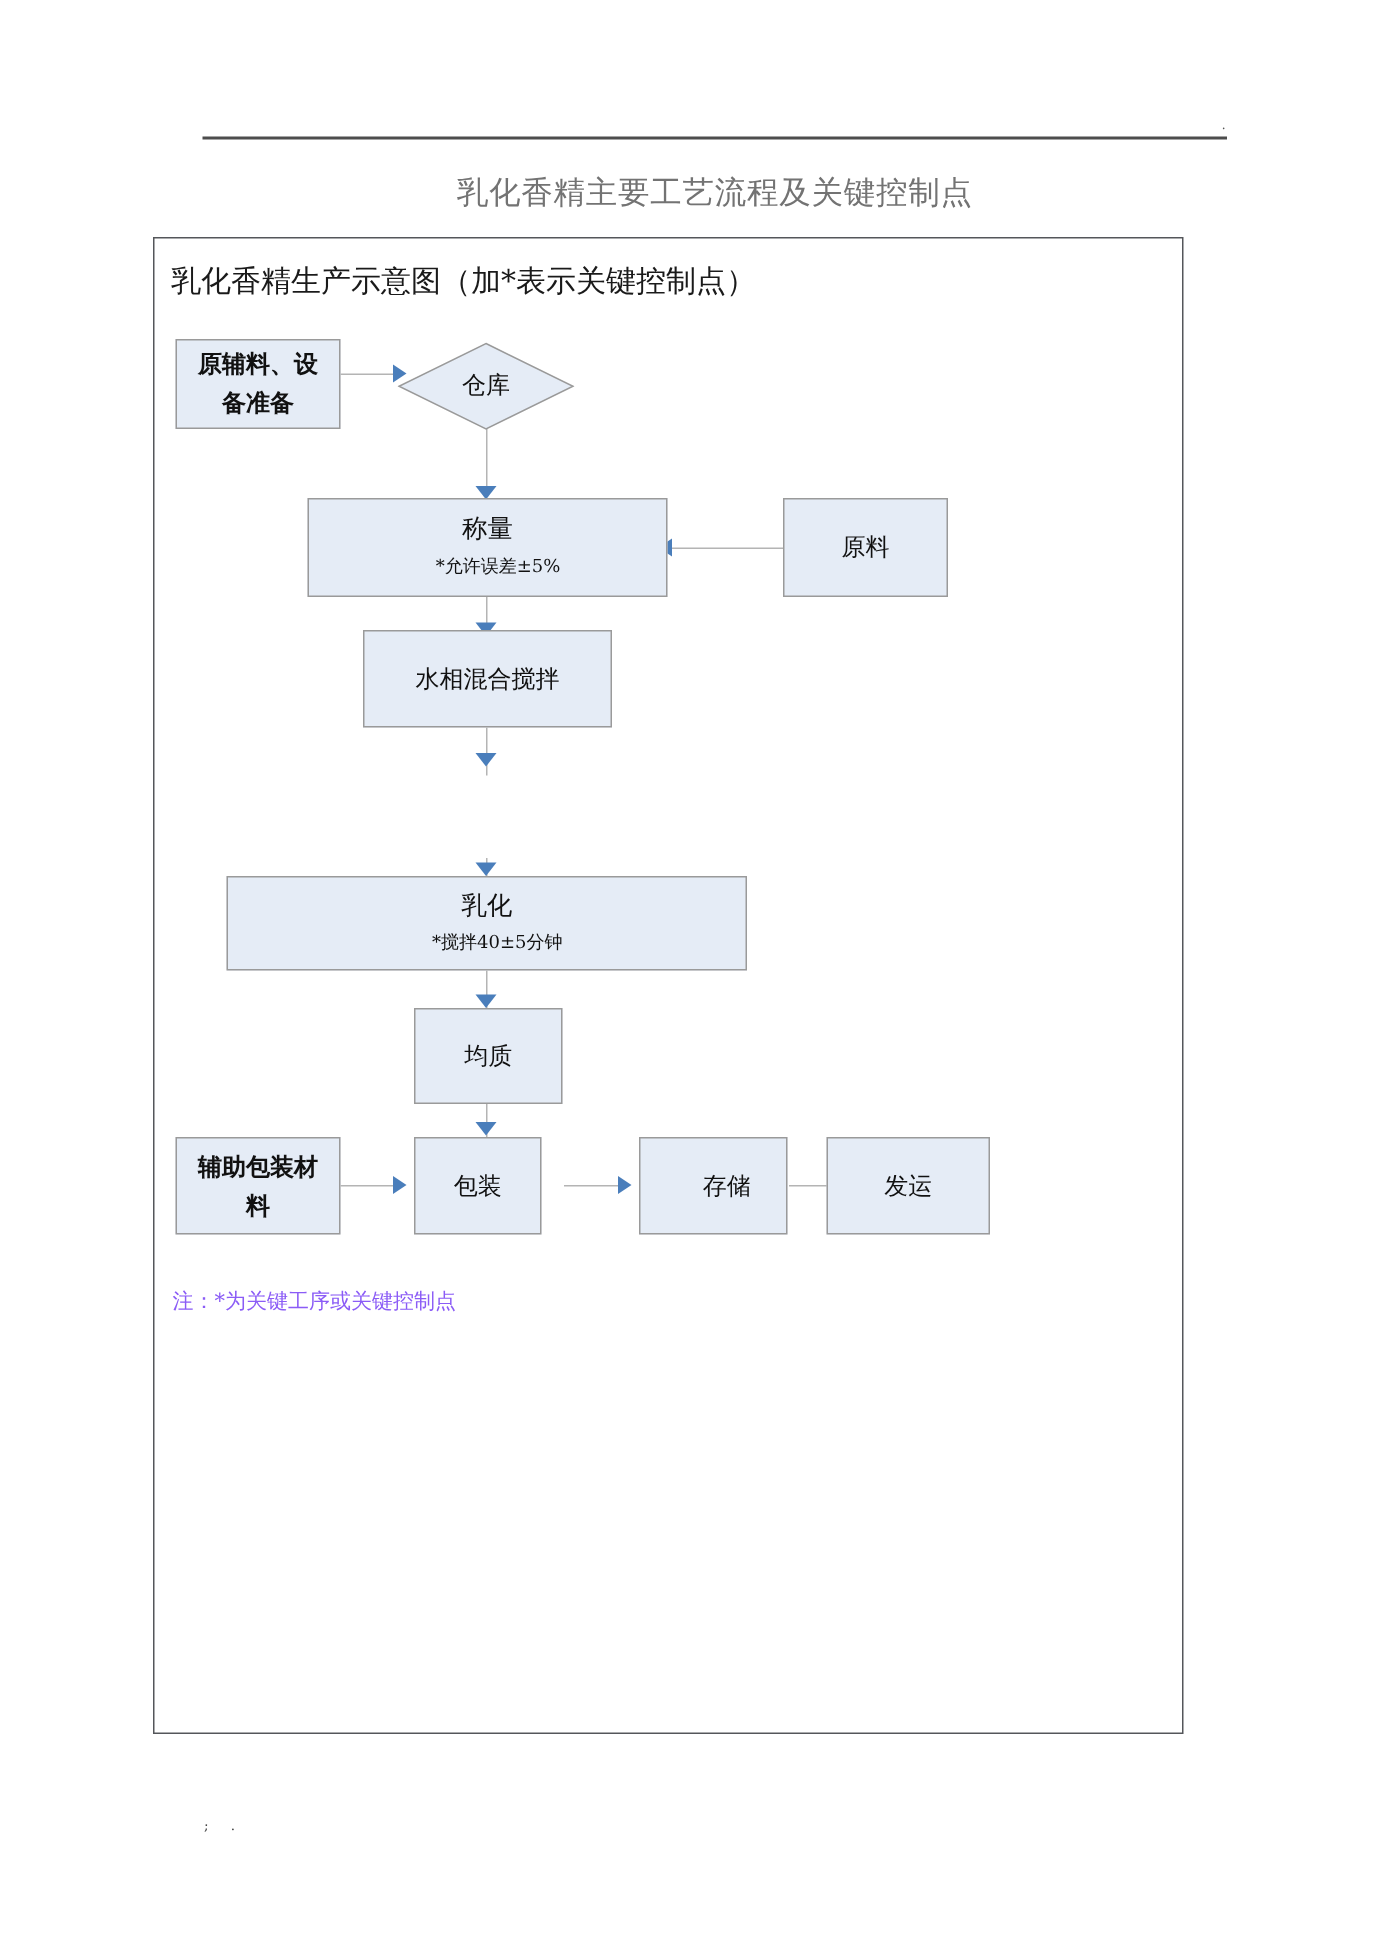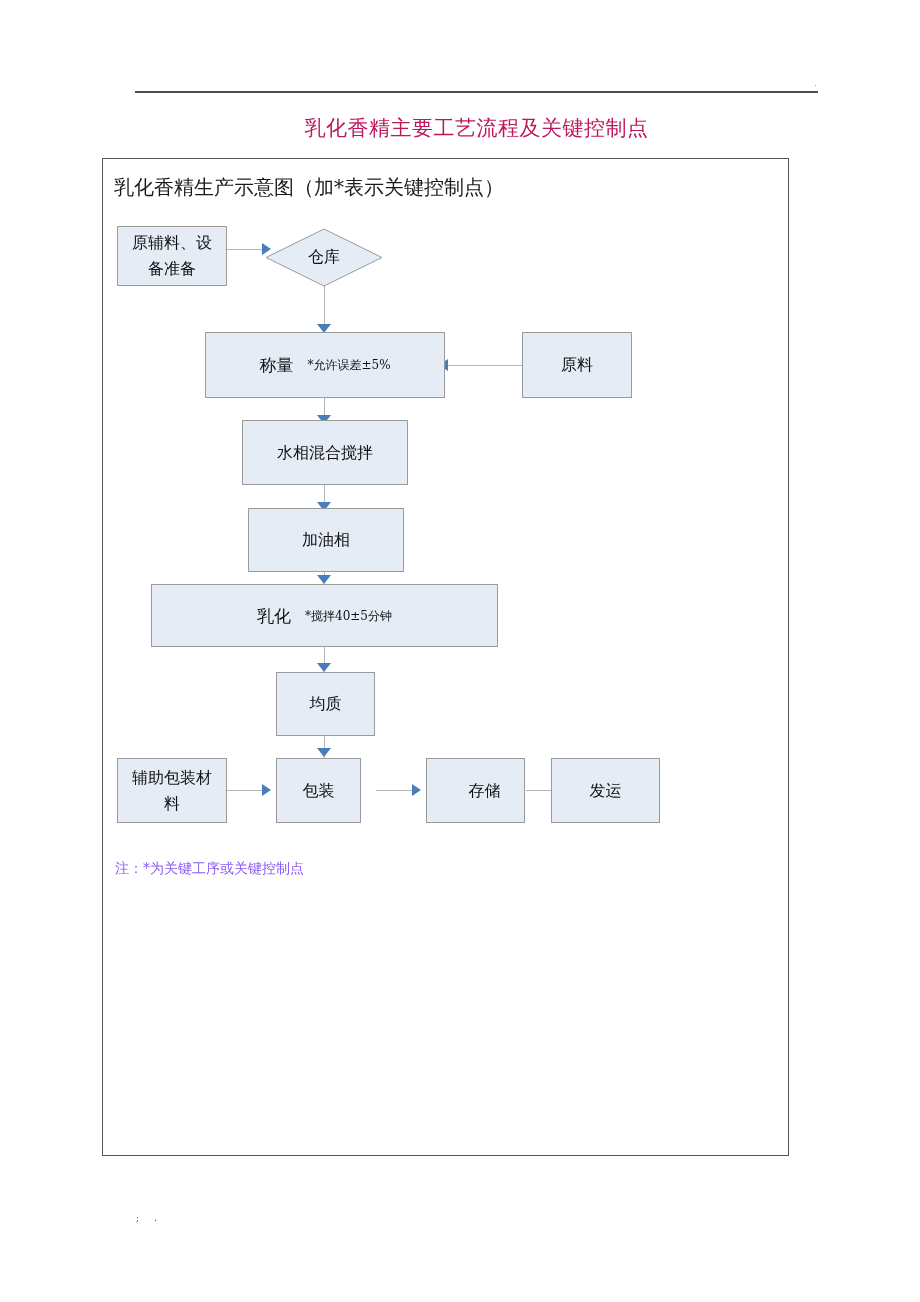--- a/index.html
+++ b/index.html
@@ -47,21 +47,21 @@
   
   .doc-title {
     position: absolute;
     left: 135px;
     top: 113px;
     width: 683px;
     text-align: center;
     font-size: 21px;
     line-height: 30px;
     letter-spacing: 0.5px;
-    color: #be185d;
+    color: #737373;
     white-space: nowrap;
   }
 
   
   .chart-frame {
     position: absolute;
     left: 102px;
     top: 158px;
     width: 687px;
     height: 998px;
@@ -98,25 +98,26 @@
     border: 1px solid #9a9a9a;
     display: flex;
     align-items: center;
     justify-content: center;
     text-align: center;
     font-size: 16px;
     line-height: 24px;
     color: #111111;
   }
   .node .label-main { white-space: pre-line; }
-  .node.two-line { line-height: 26px; }
+  .node.two-line { line-height: 26px; font-weight: bold; }
 
   
   .node.annotated {
     display: flex;
+    flex-direction: column;
     align-items: center;
     justify-content: center;
   }
   .node.annotated .label-main {
     font-size: 17px;
   }
   .node.annotated .label-note {
     font-size: 12px;
     margin-left: 14px;
     letter-spacing: 0;
@@ -249,23 +250,20 @@
     </div>
 
     <div class="node" style="left:419px; top:173px; width:110px; height:66px;">
       <span class="label-main">原料</span>
     </div>
 
     <div class="node" style="left:139px; top:261px; width:166px; height:65px;">
       <span class="label-main">水相混合搅拌</span>
     </div>
 
-    <div class="node" style="left:145px; top:349px; width:156px; height:64px;">
-      <span class="label-main">加油相</span>
-    </div>
 
     <div class="node annotated" style="left:48px; top:425px; width:347px; height:63px;">
       <span class="label-main">乳化</span>
       <span class="label-note">*搅拌40±5分钟</span>
     </div>
 
     <div class="node" style="left:173px; top:513px; width:99px; height:64px;">
       <span class="label-main">均质</span>
     </div>
 

